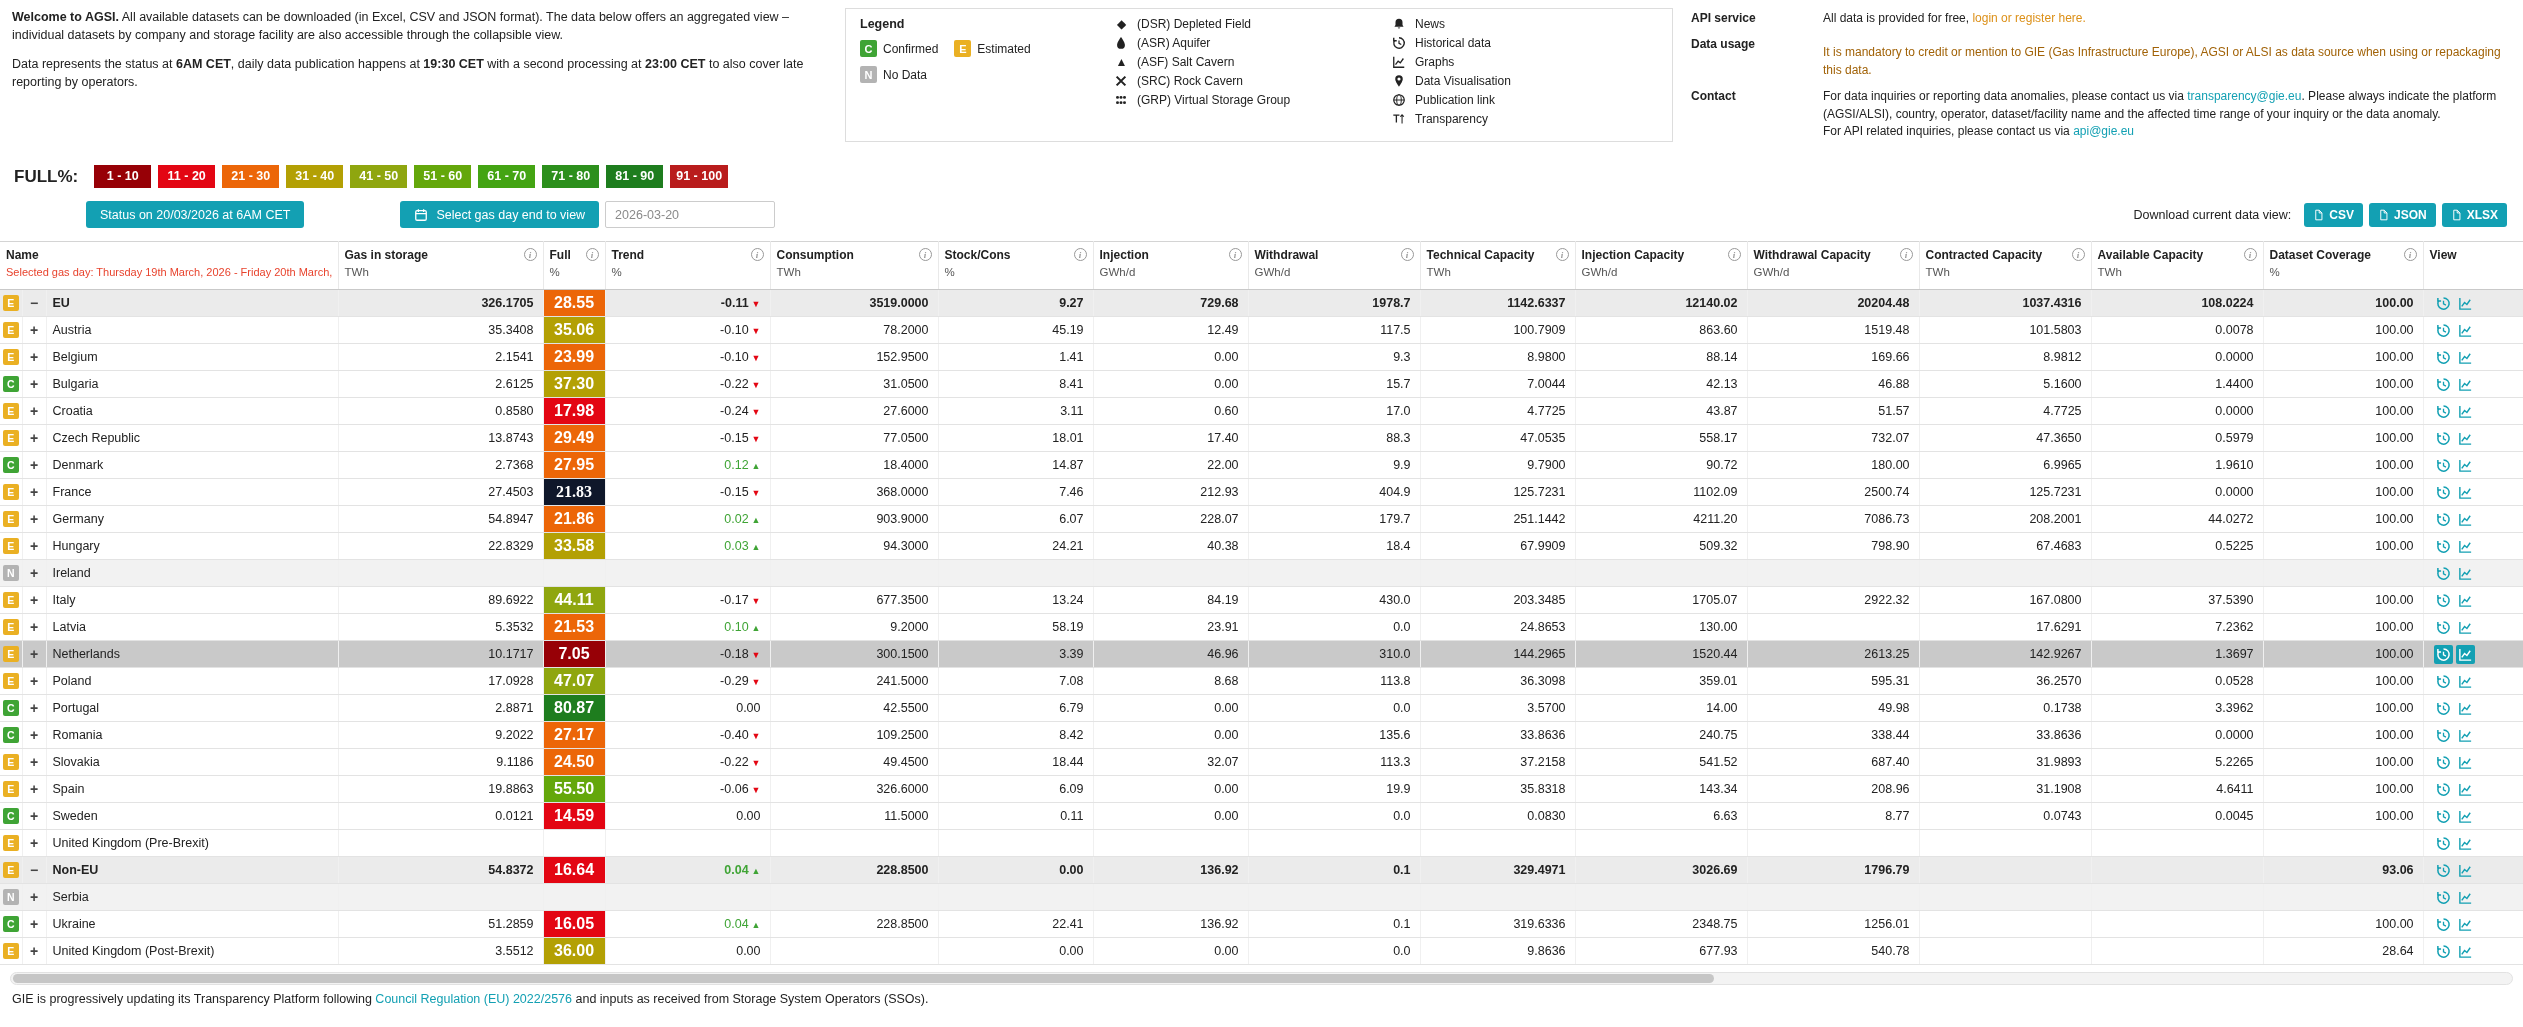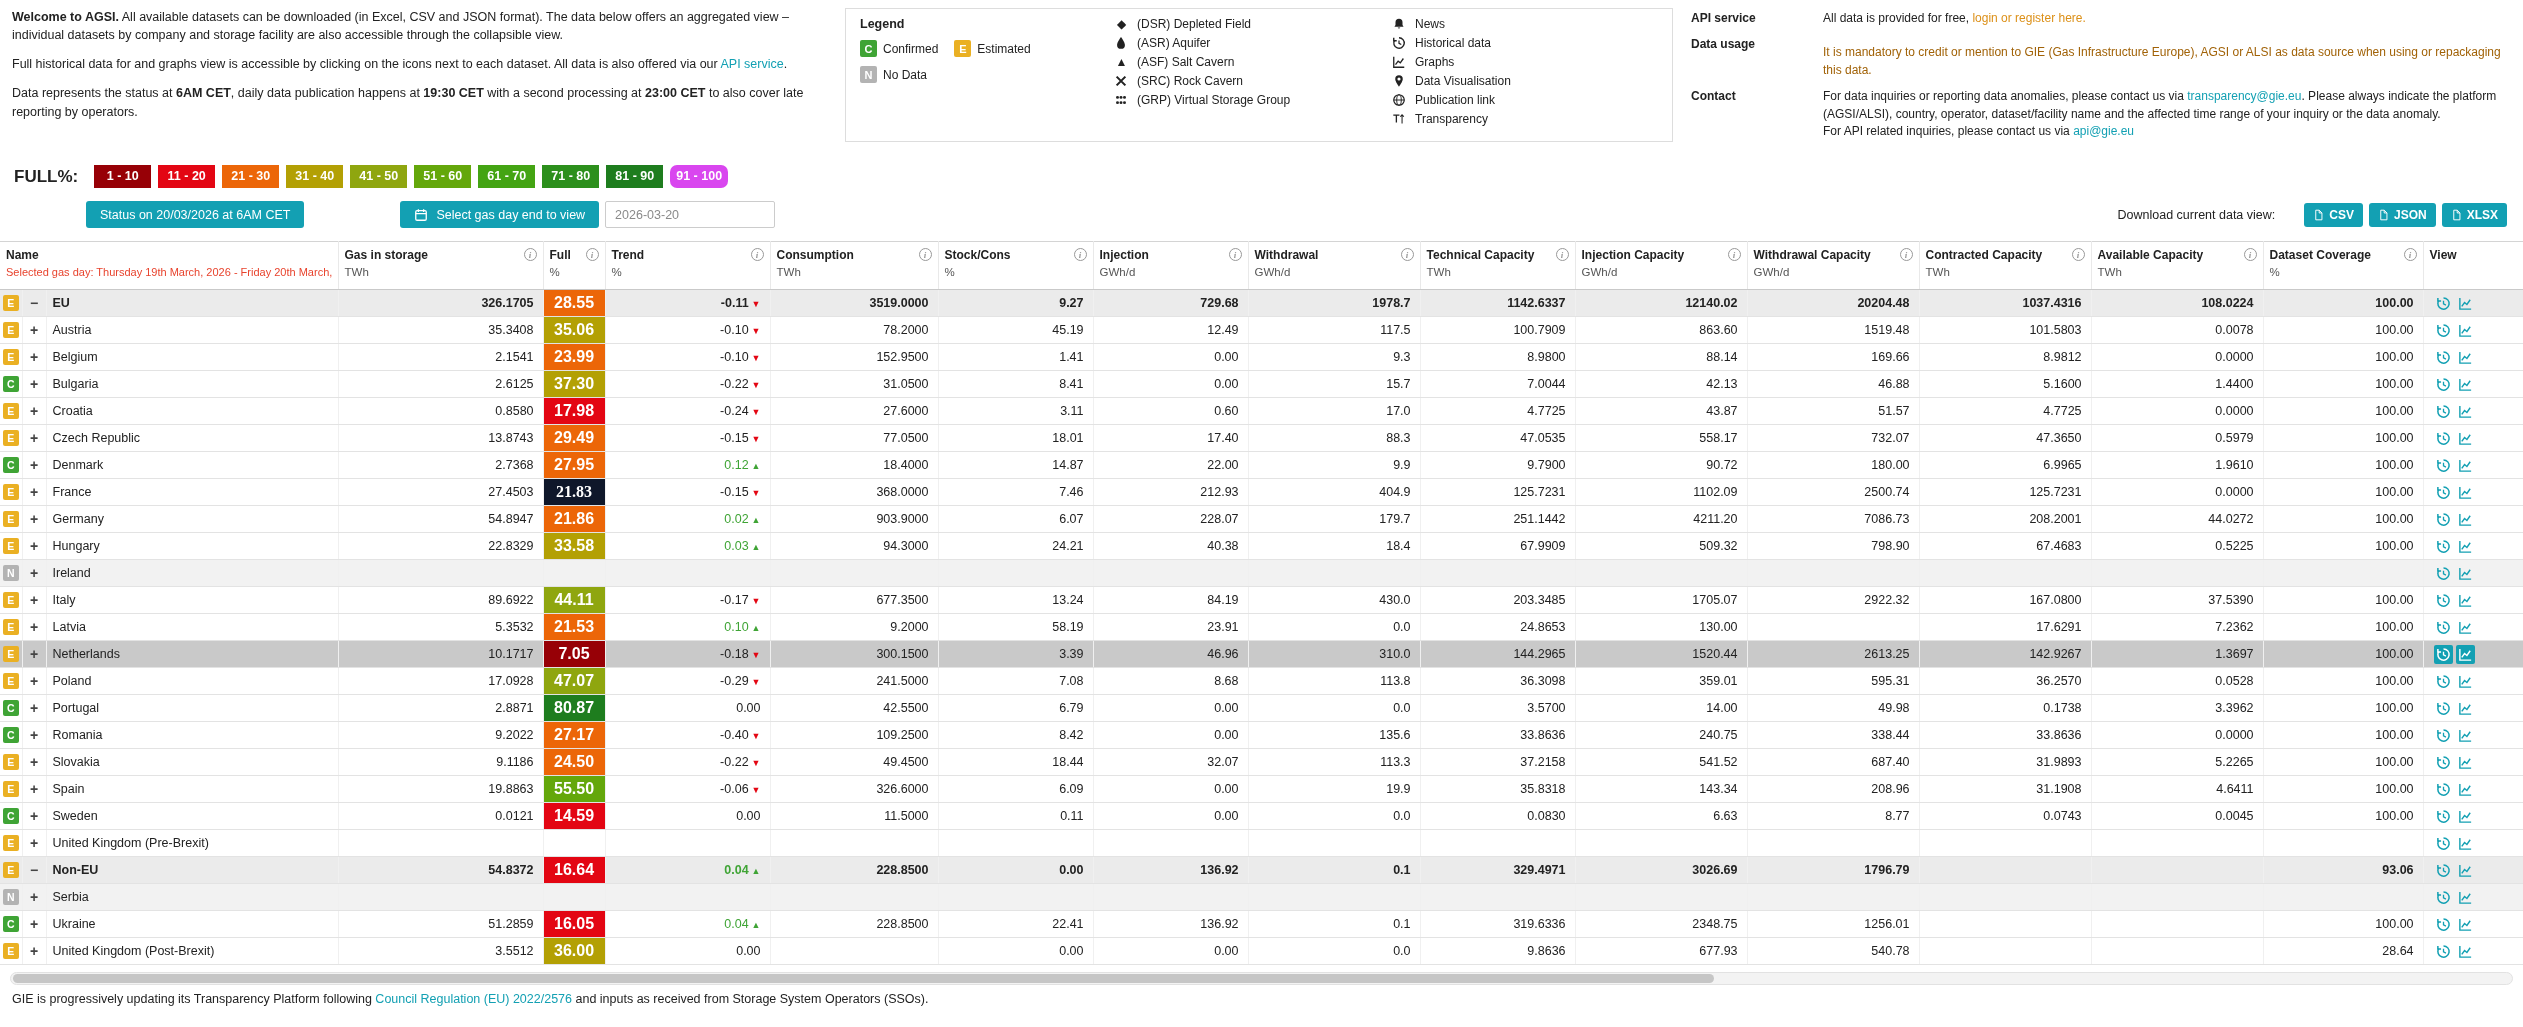--- a/index.html
+++ b/index.html
@@ -36,21 +36,21 @@
 .full-label{font-weight:700;font-size:17px;margin-right:16px;}
 .full-box{min-width:57px;height:23px;line-height:23px;text-align:center;color:#fff;font-weight:700;font-size:12.5px;margin-right:7px;padding:0 6px;cursor:pointer;}
 
 
 .toolbar{display:flex;align-items:center;padding:9px 12px 6px 14px;}
 .btn{background:#13a0b3;color:#fff;border:none;border-radius:3px;font-size:12.5px;padding:6px 14px;display:inline-flex;align-items:center;gap:8px;cursor:pointer;font-family:inherit;height:27px;}
 .btn .gl{color:#fff;}
 .status-btn{margin-left:72px;}
 .select-btn{margin-left:96px;}
 .date-input{margin-left:6px;width:170px;height:27px;border:1px solid #ccc;border-radius:2px;padding:0 9px;color:#8a8a8a;font-size:12.5px;font-family:inherit;}
-.dl-area{margin-left:auto;display:flex;align-items:center;gap:22px;padding-right:4px;}
+.dl-area{margin-left:auto;display:flex;align-items:center;gap:6px;padding-right:4px;}
 .dl-label{font-size:12.5px;margin-right:7px;color:#222;}
 .btn-sm{padding:4px 9px;font-size:12px;gap:5px;height:24px;border-radius:3px;font-weight:700;}
 .btn-sm .gl{width:11px;height:12px;}
 
 
 table{border-collapse:collapse;table-layout:fixed;width:2523px;margin-top:7px;}
 thead th{border-top:1px solid #d4d4d4;border-bottom:1px solid #c9c9c9;border-right:1px solid #e9e9e9;vertical-align:top;padding:6px 6px 4px;text-align:left;height:48px;cursor:pointer;}
 .h-top{display:flex;justify-content:space-between;align-items:flex-start;}
 .h-label{font-weight:700;font-size:12px;color:#222;white-space:nowrap;}
 .h-unit{font-weight:400;font-size:11.5px;color:#555;margin-top:4px;}
@@ -79,21 +79,20 @@
 .hscroll{margin:7px 10px 3px;height:13px;background:#f3f3f3;border:1px solid #e2e2e2;border-radius:7px;position:relative;}
 .hthumb{position:absolute;left:2px;top:1px;height:9px;width:68%;background:#c6c6c6;border-radius:5px;cursor:grab;}
 .footnote{padding:4px 12px;font-size:12.5px;white-space:nowrap;}
 </style>
 </head>
 <body>
 
 <div class="top">
   <div class="welcome">
     <p><b>Welcome to AGSI.</b> <span>All available datasets can be downloaded (in Excel, CSV and JSON format). The data below offers an aggregated view – individual datasets by company and storage facility are also accessible through the collapsible view.</span></p>
-    <p><span>Full historical data for and graphs view is accessible by clicking on the icons next to each dataset. All data is also offered via our </span><a class="link">API service</a><span>.</span></p>
     <p><span>Data represents the status at </span><b>6AM CET</b><span>, daily data publication happens at </span><b>19:30 CET</b><span> with a second processing at </span><b>23:00 CET</b><span> to also cover late reporting by operators.</span></p>
   </div>
 
   <div class="legend-box">
     <div class="leg-col1">
       <div class="leg-title">Legend</div>
       <div class="status-list">
           <span class="status-item">
             <span class="status-box" style="background: rgb(63, 164, 53);">C</span>
             <span>Confirmed</span>
@@ -231,21 +230,21 @@
   <span style="display:inline-flex;">
       <span class="full-box" style="background: rgb(151, 0, 6);">1 - 10</span>
       <span class="full-box" style="background: rgb(227, 6, 19);">11 - 20</span>
       <span class="full-box" style="background: rgb(236, 102, 8);">21 - 30</span>
       <span class="full-box" style="background: rgb(179, 160, 4);">31 - 40</span>
       <span class="full-box" style="background: rgb(143, 166, 15);">41 - 50</span>
       <span class="full-box" style="background: rgb(100, 167, 11);">51 - 60</span>
       <span class="full-box" style="background: rgb(68, 164, 19);">61 - 70</span>
       <span class="full-box" style="background: rgb(44, 143, 28);">71 - 80</span>
       <span class="full-box" style="background: rgb(30, 125, 30);">81 - 90</span>
-      <span class="full-box" style="background: #d946ef; border-radius: 7px;">91 - 100</span>
+      <span class="full-box" style="background: #b91c1c;">91 - 100</span>
     </span>
 </div>
 
 <div class="toolbar">
   <button class="btn status-btn">
       <span>Status on 20/03/2026 at 6AM CET</span>
     </button>
   <button class="btn select-btn">
       <span class="gl"><svg viewBox="0 0 16 16" width="14" height="14">
           <rect x="2" y="3" width="12" height="11" rx="1.5" fill="none" stroke="currentColor" stroke-width="1.5"></rect>

